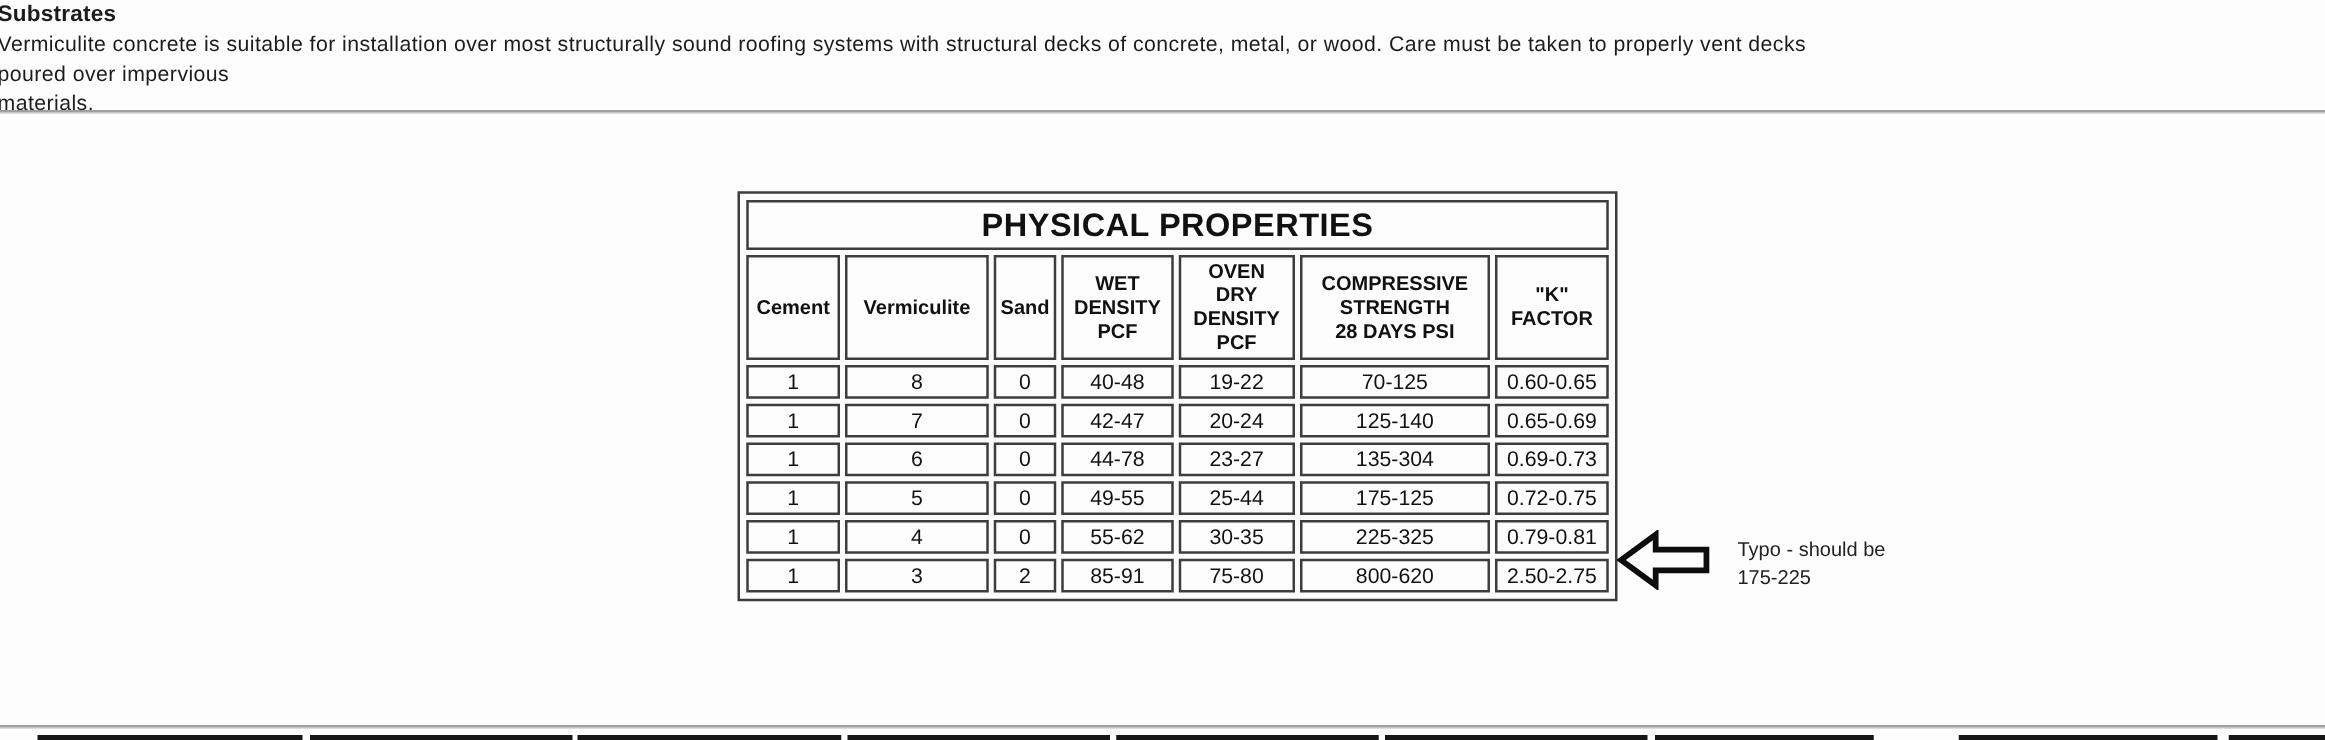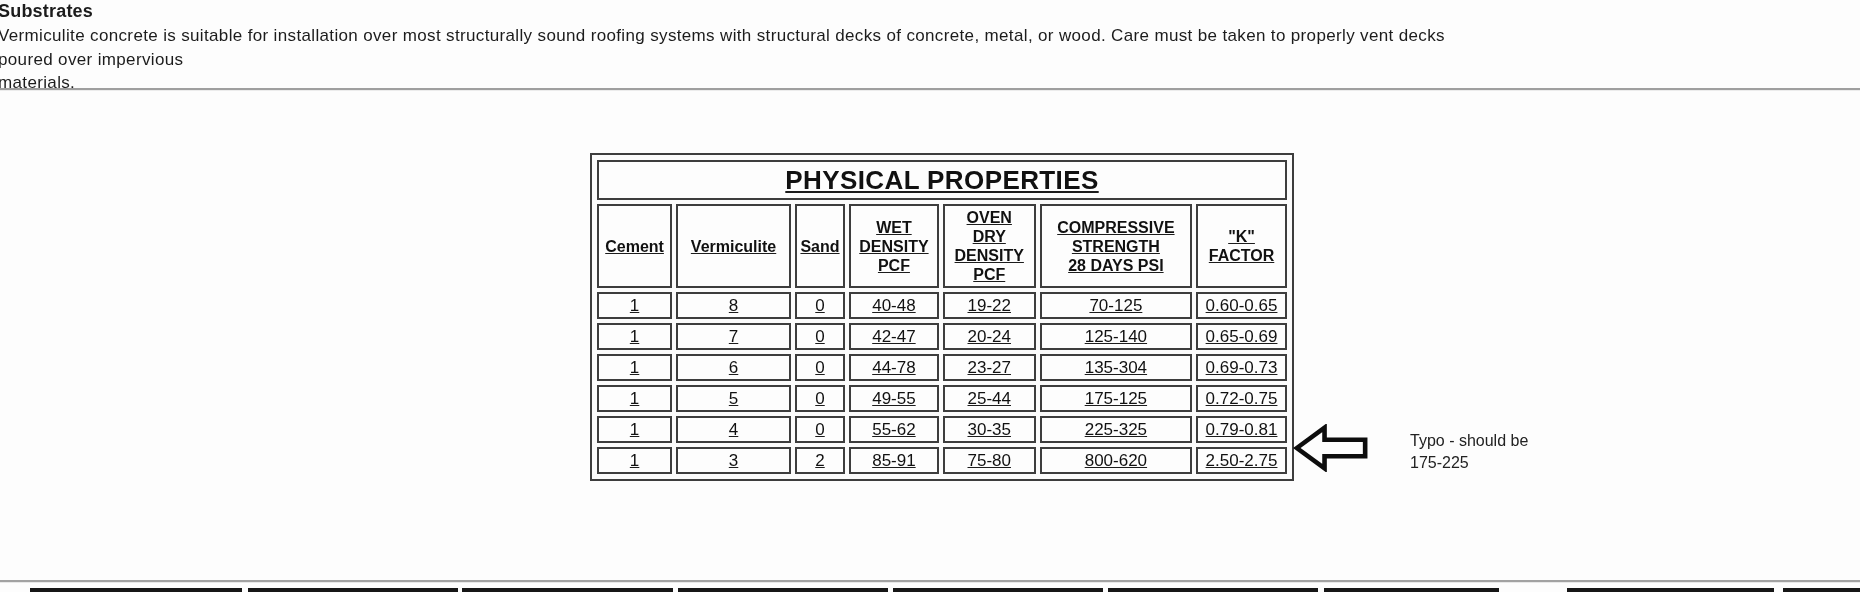--- a/index.html
+++ b/index.html
@@ -33,42 +33,41 @@
   
   .table-wrap {
     position: absolute; left: 590px; top: 153px; width: 704px;
     border: 2px solid #3d3d3d; padding: 1px; background: #fbfbfb;
     box-sizing: border-box;
   }
   table.mix {
     width: 100%;
     border-collapse: separate; border-spacing: 4px;
     table-layout: fixed;
-    text-decoration: underline;
   }
   table.mix th, table.mix td {
     border: 2px solid #3d3d3d;
     background: #fdfdfd;
     text-align: center; vertical-align: middle;
     padding: 0; color: #111;
   }
   .title-cell { font-size: 26px; font-weight: 700; height: 36px; letter-spacing: 0.4px; }
   .colhead th {
     font-size: 16px; font-weight: 700;
     height: 80px; line-height: 19px;
     white-space: pre-line;
   }
   table.mix tbody td { font-size: 17px; height: 23px; }
 
   
   .annotation-arrow { position: absolute; left: 1292px; top: 424px; }
   .ann-text {
     position: absolute; left: 1390px; top: 430px;
     font-size: 16px; line-height: 22px;
-    white-space: pre-line; color: #222; margin-left: 20px;
+    white-space: pre-line; color: #222;
   }
 
   
   .bottom-rule {
     position: absolute; left: 0; top: 580px; width: 1860px; height: 2px;
     background: #a2a2a2; border-bottom: 1px solid #e8e8e8;
   }
   .thumb-strip { position: absolute; left: 0; top: 588px; width: 1860px; height: 4px; }
   .thumb-block { position: absolute; top: 0; height: 4px; background: #161616; }
 </style>

